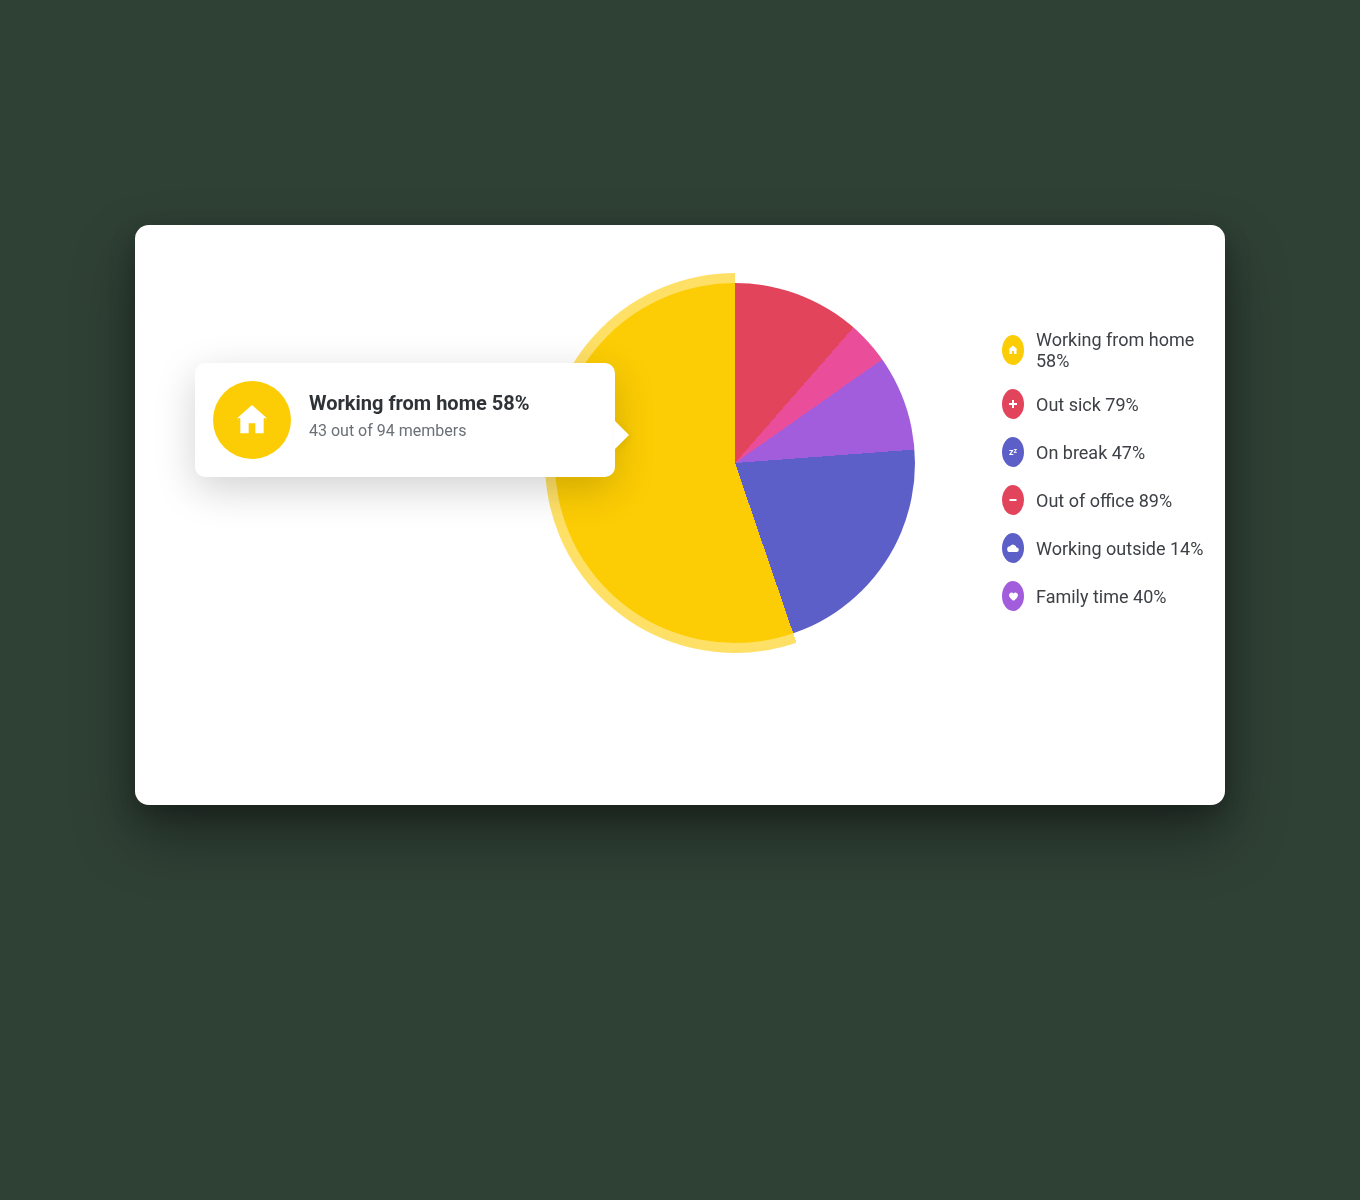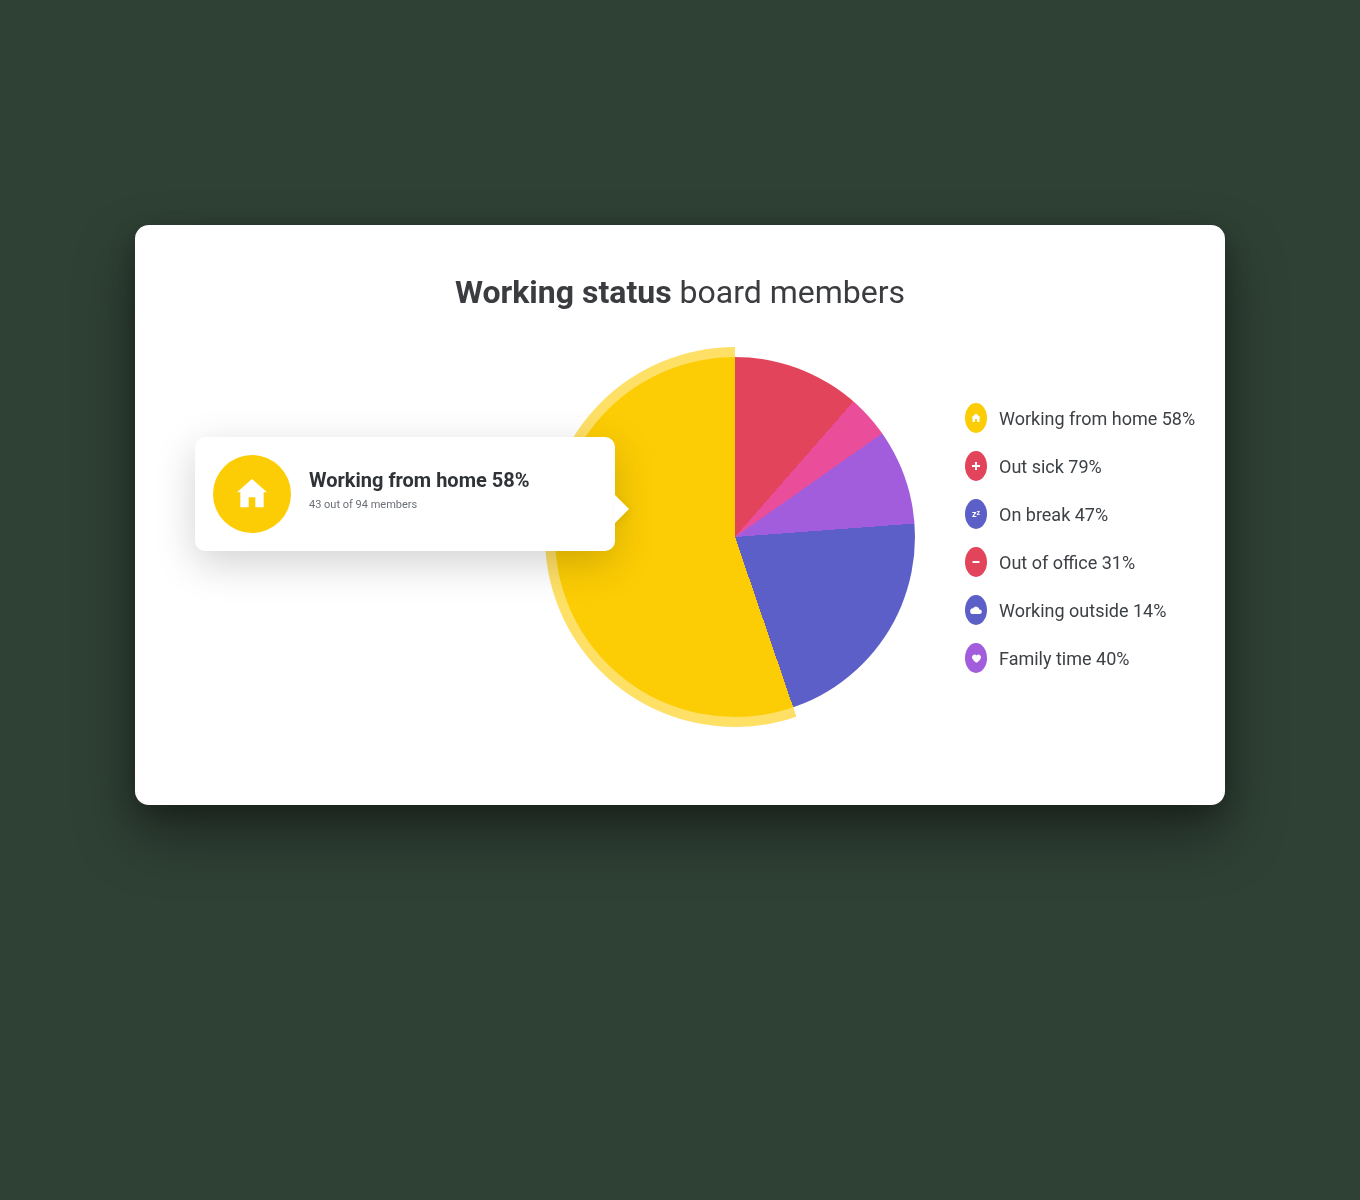--- a/index.html
+++ b/index.html
@@ -85,21 +85,21 @@
   }
   .tip-icon {
     width: 78px; height: 78px;
     border-radius: 50%;
     background: #fccd04;
     display: flex; align-items: center; justify-content: center;
     flex-shrink: 0;
   }
   .tip-body { flex: 1; }
   .tip-title { font-size: 20px; font-weight: 700; color: #2f3337; margin-bottom: 6px; }
-  .tip-sub { font-size: 11px; color: #6b7076; margin-bottom: 10px; }
+  .tip-sub { font-size: 16px; color: #6b7076; margin-bottom: 10px; }
   .avatars { display: flex; }
   .av {
     width: 34px; height: 34px; border-radius: 50%;
     border: 2px solid #fff;
     margin-left: -8px;
     display: flex; align-items: center; justify-content: center;
     font-size: 12px; color: #fff; font-weight: 500;
   }
   .av:first-child { margin-left: 0; }
   .av-more { background: #323232; }
@@ -117,30 +117,27 @@
     align-items: center;
     gap: 12px;
     font-size: 18px;
     color: #3d4045;
   }
   .lg-ic {
     width: 22px; height: 30px;
     border-radius: 50%;
     display: flex; align-items: center; justify-content: center;
     flex-shrink: 0;
+    margin-left: 37px;
   }
 </style>
 </head>
 <body>
 
 <div class="card">
-  <h1 class="title">
-    <span class="strong">Working status</span>
-    <span>board members</span>
-  </h1>
 
   <div class="chart-area">
 
     <div class="pie-wrap">
       <div class="pie-hl" id="pie-hl" style="background: conic-gradient(transparent 0%, transparent 44.762%, rgb(255, 224, 102) 44.762%, rgb(255, 224, 102) 100%, transparent 100%, transparent 100%);"></div>
       <div class="pie" id="pie" style="background: conic-gradient(rgb(226, 68, 92) 0%, rgb(226, 68, 92) 11.429%, rgb(234, 77, 154) 11.429%, rgb(234, 77, 154) 15.238%, rgb(162, 93, 220) 15.238%, rgb(162, 93, 220) 23.81%, rgb(91, 95, 199) 23.81%, rgb(91, 95, 199) 26.667%, rgb(91, 95, 199) 26.667%, rgb(91, 95, 199) 44.762%, rgb(252, 205, 4) 44.762%, rgb(252, 205, 4) 100%);"></div>
     </div>
 
     <div class="tooltip">
       <div class="tip-icon">
@@ -176,21 +173,21 @@
             <span style="color:#fff;font-size:9px;font-weight:700;line-height:1">z<span style="font-size:7px;vertical-align:top">z</span></span>
           </div>
           <span>On break 47%</span>
         </div>
         <div class="legend-item">
           <div class="lg-ic" style="background: rgb(226, 68, 92);">
             <svg width="12" height="12" viewBox="0 0 24 24" fill="#fff">
               <rect x="5" y="10" width="14" height="4"></rect>
             </svg>
           </div>
-          <span>Out of office 31%</span>
+          <span>Out of office 89%</span>
         </div>
         <div class="legend-item">
           <div class="lg-ic" style="background: rgb(91, 95, 199);">
             <svg width="14" height="12" viewBox="0 0 24 18" fill="#fff">
               <path d="M7 16a5 5 0 010-10 6 6 0 0111 2 4 4 0 010 8H7z"></path>
             </svg>
           </div>
           <span>Working outside 14%</span>
         </div>
         <div class="legend-item">

